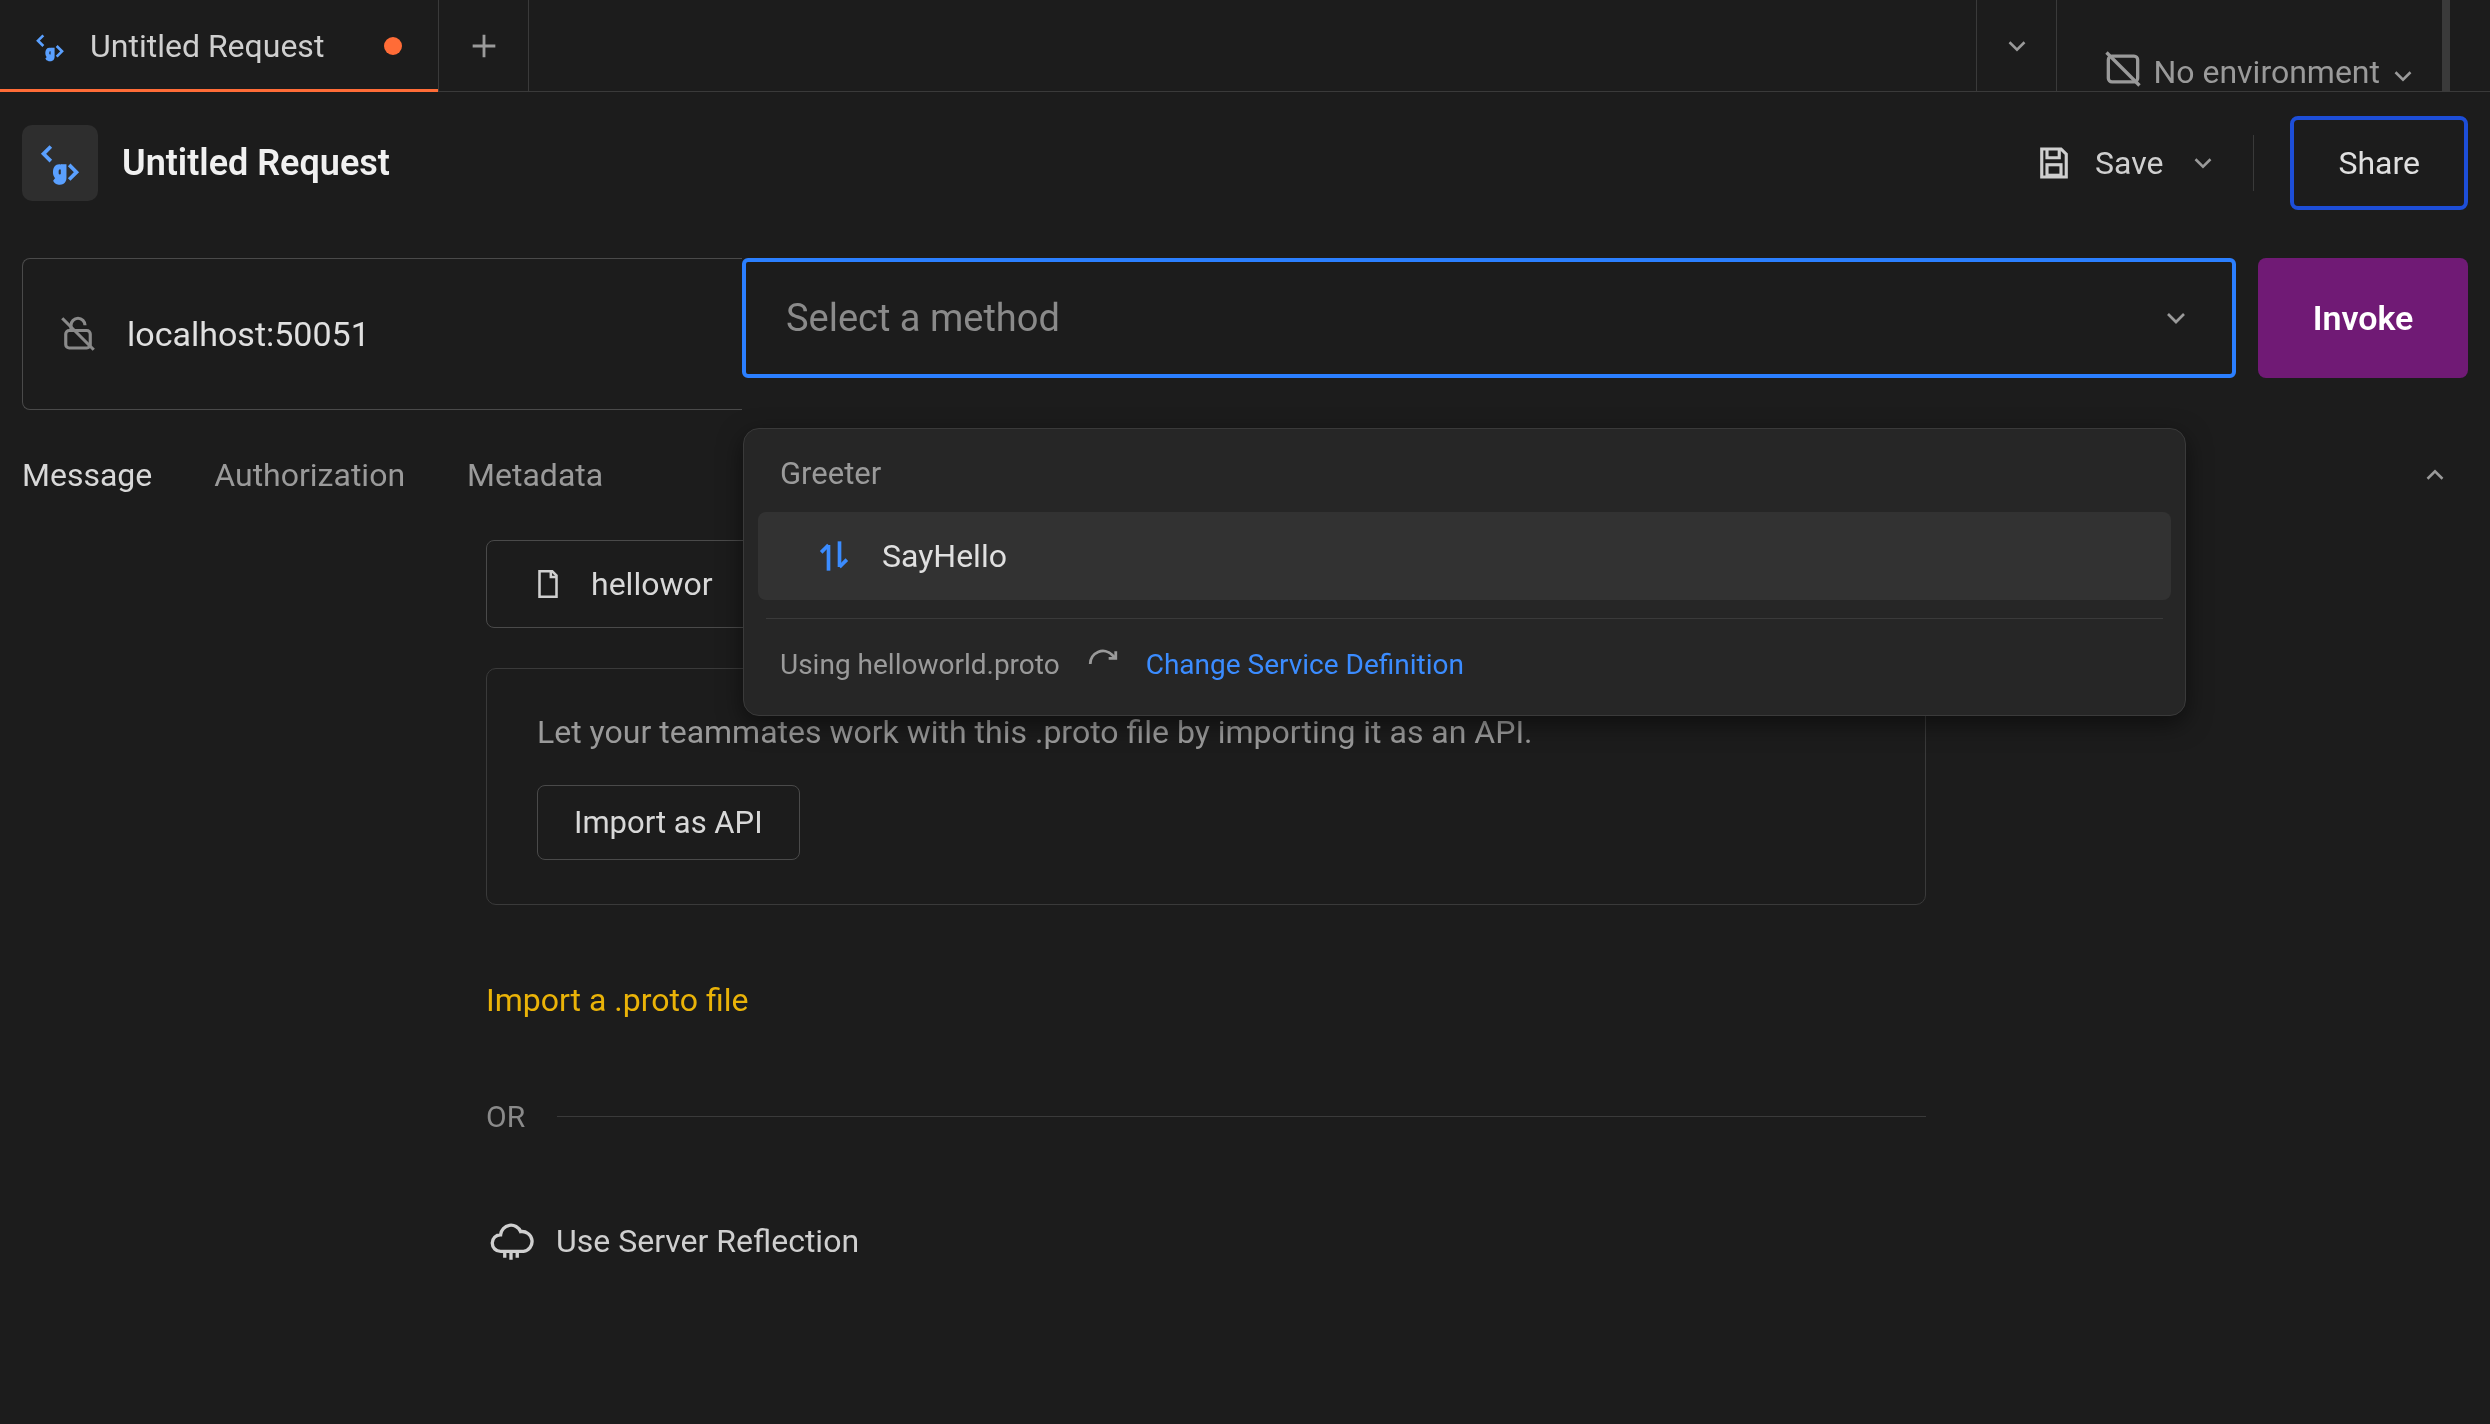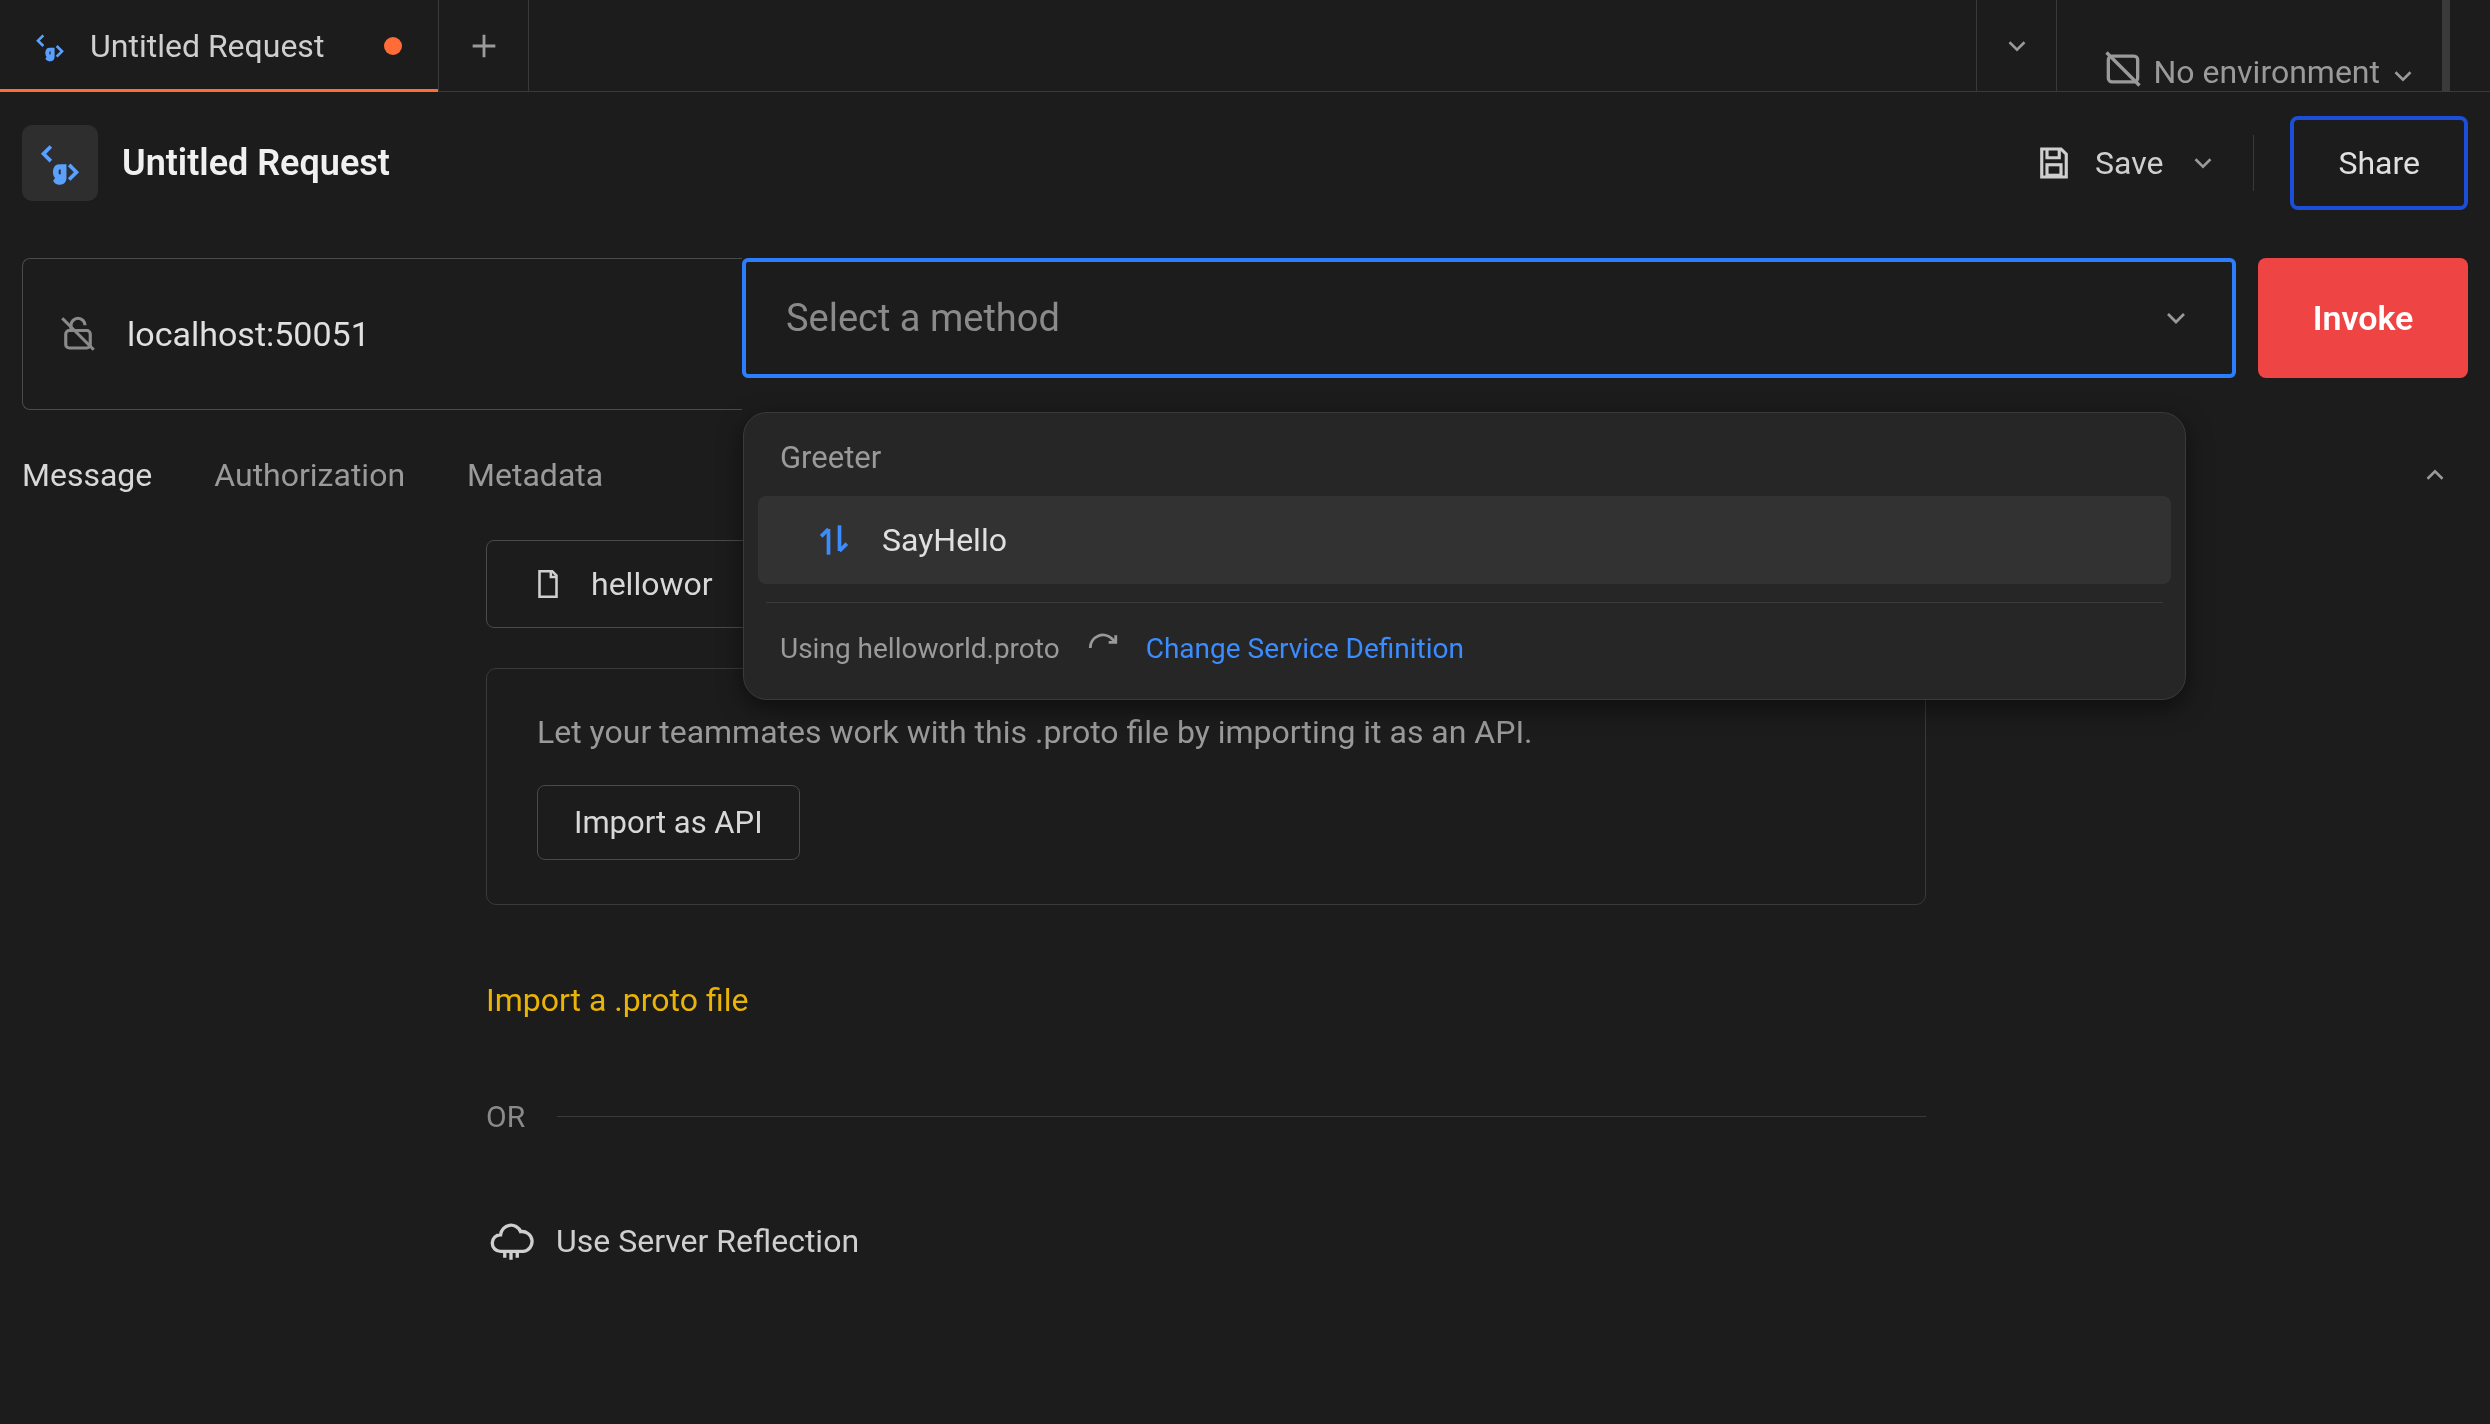--- a/index.html
+++ b/index.html
@@ -192,21 +192,21 @@
       cursor: pointer;
     }
     .method-select-placeholder {
       font-size: 38px;
       color: #8a8a8a;
     }
     .invoke-btn {
       margin-left: 22px;
       width: 210px;
       height: 120px;
-      background: #ef4444;
+      background: #701a75;
       color: #fff;
       font-size: 34px;
       font-weight: 600;
       border-radius: 8px;
       display: flex;
       align-items: center;
       justify-content: center;
       cursor: pointer;
     }
     
@@ -227,25 +227,25 @@
     .req-tabs-spacer { flex: 1; }
     .collapse-caret {
       color: #9a9a9a;
       cursor: pointer;
       padding-right: 18px;
     }
     
     .method-dropdown {
       position: absolute;
       left: 743px;
-      top: 412px;
+      top: 428px;
       width: 1443px;
       background: #262626;
       border: 1px solid #3a3a3a;
-      border-radius: 24px;
+      border-radius: 16px;
       box-shadow: 0 8px 24px rgba(0,0,0,0.5);
       z-index: 100;
     }
     .dd-service {
       font-size: 31px;
       color: #9a9a9a;
       padding: 26px 36px 14px 36px;
     }
     .dd-method {
       margin: 6px 14px 18px 14px;

